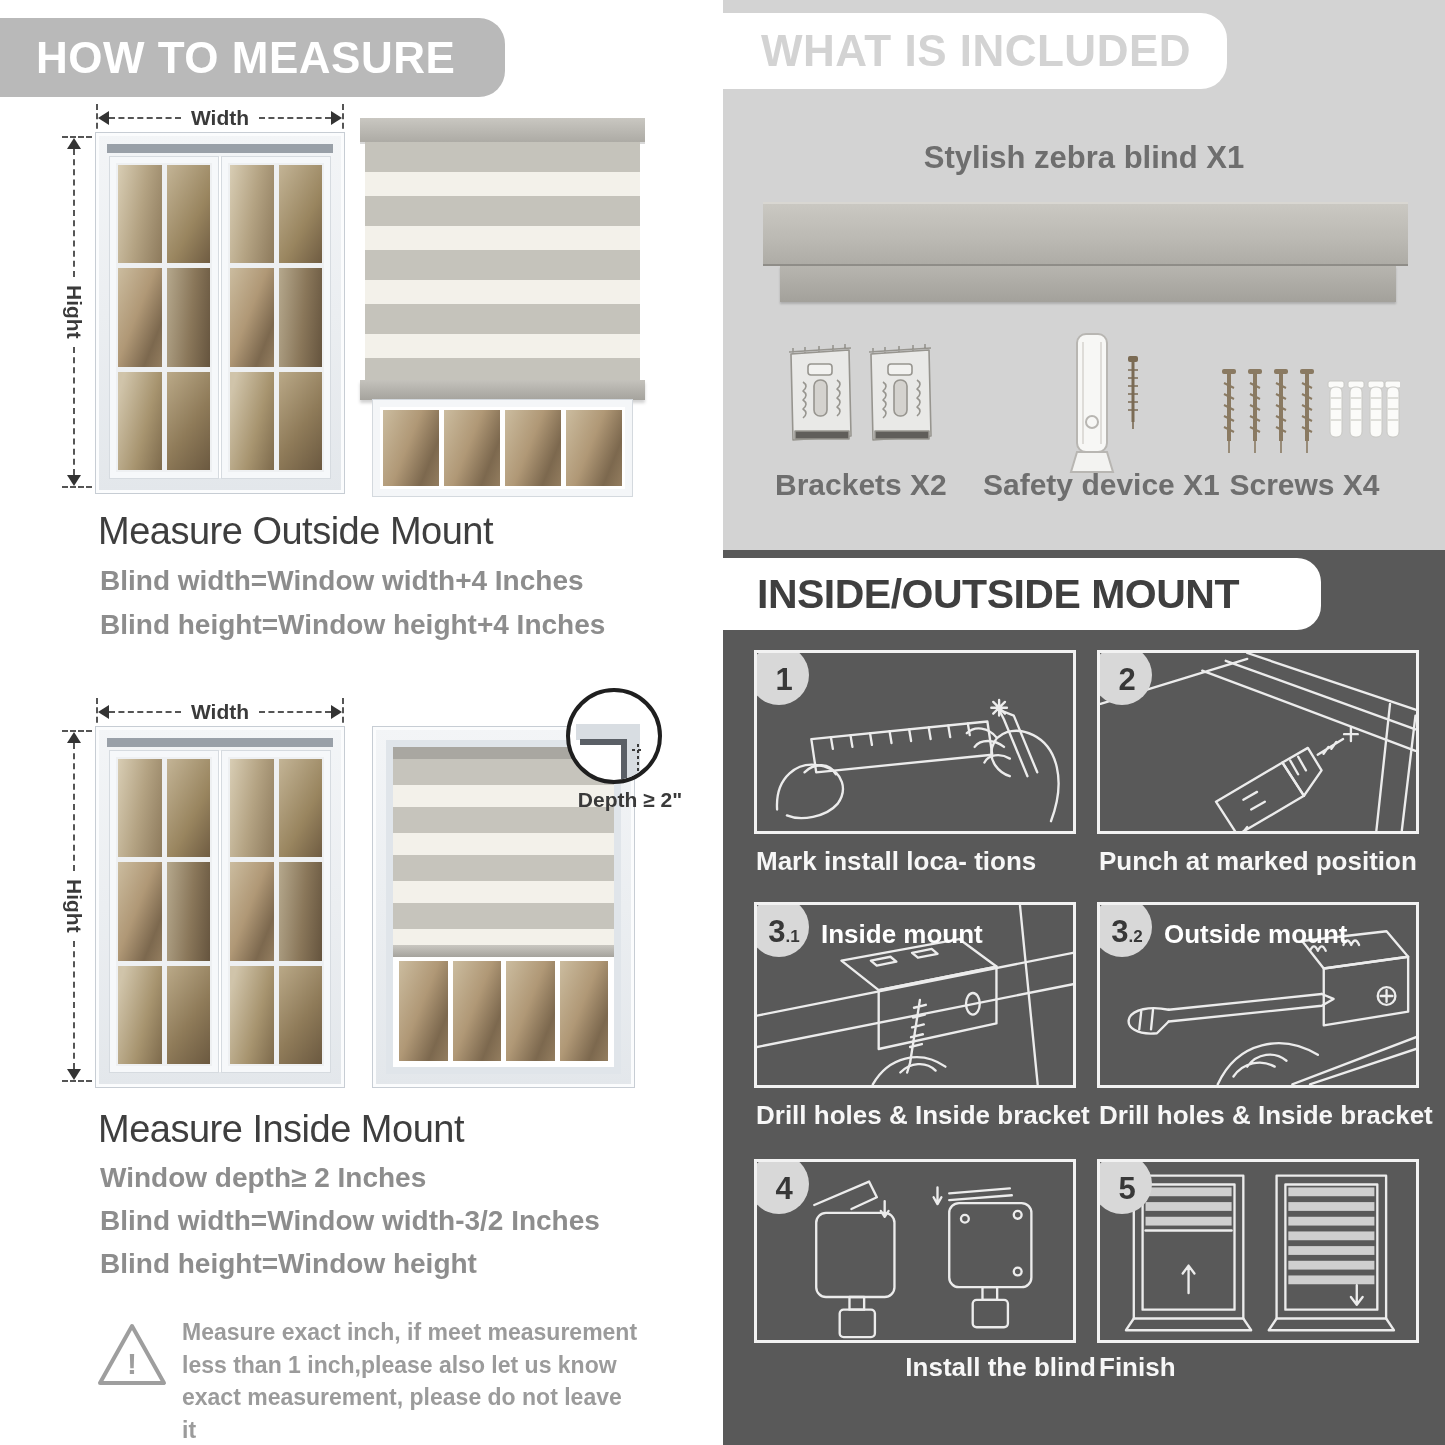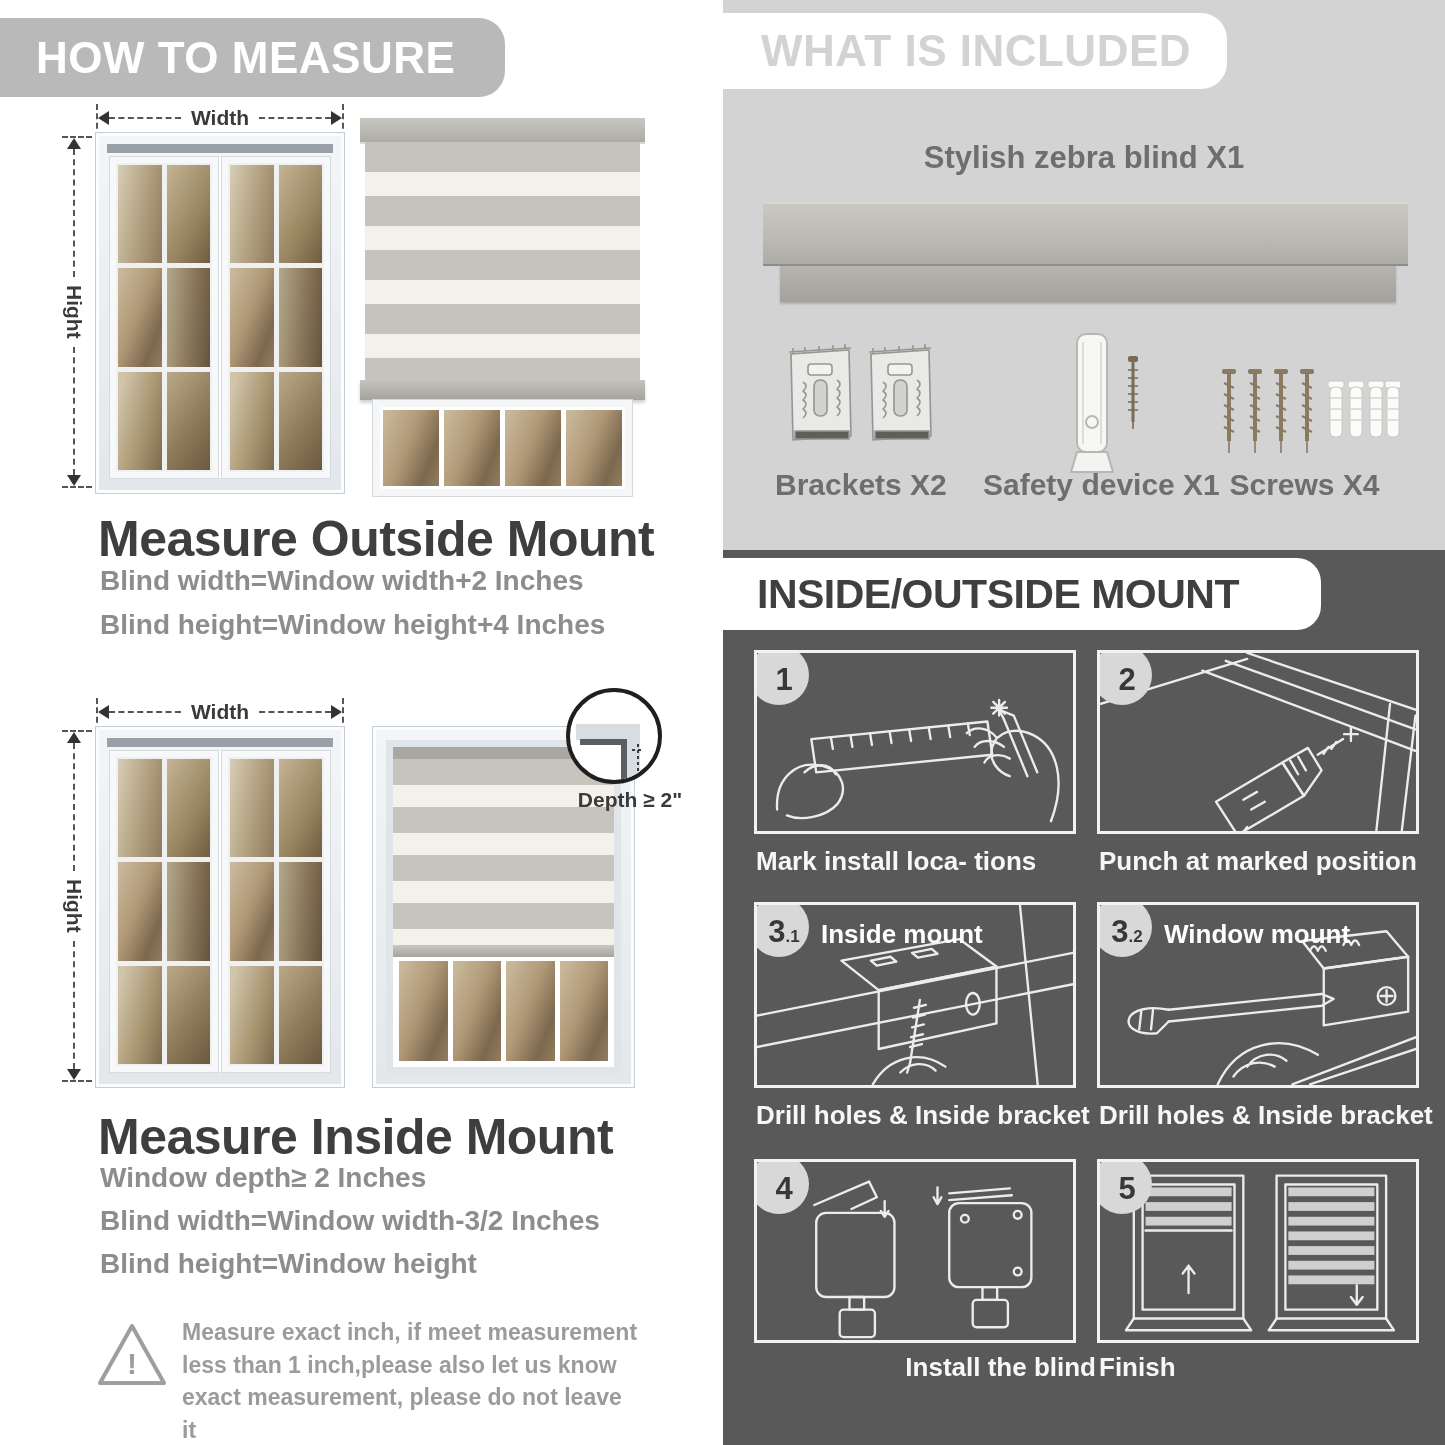--- a/index.html
+++ b/index.html
@@ -65,21 +65,21 @@
   .b2-fabric { height:186px; background:repeating-linear-gradient(180deg,#c6c4bc 0px,#c6c4bc 26px,#f3f1ea 26px,#f3f1ea 48px); }
   .b2-rail { height:12px; background:linear-gradient(180deg,#c9c7c1,#a5a39d); }
   .b2-win { flex:1; display:flex; gap:5px; padding:4px 6px 6px 6px; background:#ffffff; }
   .b2-win .pane { flex:1; }
 
   .circle-inset { position:absolute; left:566px; top:688px; width:96px; height:96px; border-radius:50%;
                   background:#ffffff; border:4px solid #1f1f1f; overflow:hidden; z-index:5; }
   .depth-label { position:absolute; left:545px; top:788px; width:170px; text-align:center;
                  font-weight:bold; font-size:21px; color:#3a3a3a; z-index:5; }
 
-  .sec-title { position:absolute; font-weight:bold; font-size:50px; color:#3e3e3e; letter-spacing:-.5px; white-space:nowrap; }
+  .sec-title { position:absolute; font-weight:normal; font-size:38px; color:#3e3e3e; letter-spacing:-.5px; white-space:nowrap; }
   .sec-line  { position:absolute; font-weight:bold; font-size:28px; color:#8d8d8d; white-space:nowrap; }
 
   .note-icon { position:absolute; left:95px; top:1320px; width:74px; height:70px; }
   .note-text { position:absolute; left:182px; top:1316px; width:460px; font-weight:bold; font-size:23px; line-height:1.42; color:#9b9b9b; }
 
   
   .panel-light { position:absolute; left:723px; top:0; width:722px; height:550px; background:#d3d3d3; }
   .product-label { position:absolute; left:723px; top:140px; width:722px; text-align:center;
                    font-weight:bold; font-size:31px; color:#6e6e6e; }
   .headrail { position:absolute; left:763px; top:202px; width:645px; }
@@ -160,21 +160,21 @@
     <div class="b-rail"></div>
     <div class="b-win">
       <div class="pane"></div>
         <div class="pane"></div>
         <div class="pane"></div>
         <div class="pane"></div>
     </div>
   </div>
 
   <div class="sec-title" style="left:98px; top:510px;">Measure Outside Mount</div>
-  <div class="sec-line" style="left:100px; top:565px;">Blind width=Window width+2 Inches</div>
+  <div class="sec-line" style="left:100px; top:565px;">Blind width=Window width+4 Inches</div>
   <div class="sec-line" style="left:100px; top:609px;">Blind height=Window height+4 Inches</div>
 
   <div class="meas-h" style="left:96px; top:694px; width:248px;">
     <span class="tick"></span>
     <span class="ah-l"></span>
     <span class="seg"></span>
     <span class="lbl">Width</span>
     <span class="seg"></span>
     <span class="ah-r"></span>
     <span class="tick"></span>
@@ -413,21 +413,21 @@
       </g>
     </svg>
   </div>
   <div class="caption" style="left:756px; top:1100px;">Drill holes &amp;  Inside bracket</div>
 
   <div class="step-box" style="left:1097px; top:902px; height:186px;">
     <div class="badge">
         <span>3</span>
         <span class="sub">.2</span>
       </div>
-    <div class="step-label">Window mount</div>
+    <div class="step-label">Outside mount</div>
     <svg class="illo" viewBox="0 0 322 182">
       <g stroke="#ececec" stroke-width="2.4" fill="none" stroke-linecap="round" stroke-linejoin="round">
         <path d="M206,36 L292,26 L314,52 L228,64 Z"></path>
         <path d="M214,46 q4,-9 8,0 q4,-9 8,0 M248,40 q4,-9 8,0 q4,-9 8,0"></path>
         <path d="M228,64 L314,52 L314,108 L228,122 Z"></path>
         <circle cx="292" cy="92" r="9"></circle>
         <path d="M286,92 h12 M292,86 v12"></path>
         <path d="M70,106 L226,90 M70,118 L226,102 M226,90 L238,95 L226,102"></path>
         <path d="M70,106 C50,102 34,106 30,114 C26,124 38,132 58,130 L70,118"></path>
         <path d="M42,108 l-2,18 M54,106 l-2,20"></path>

